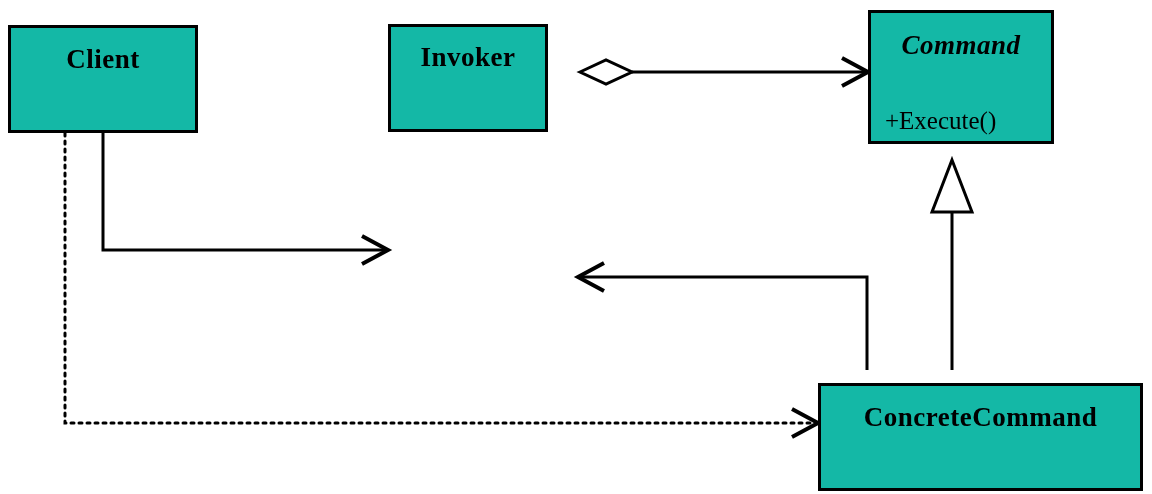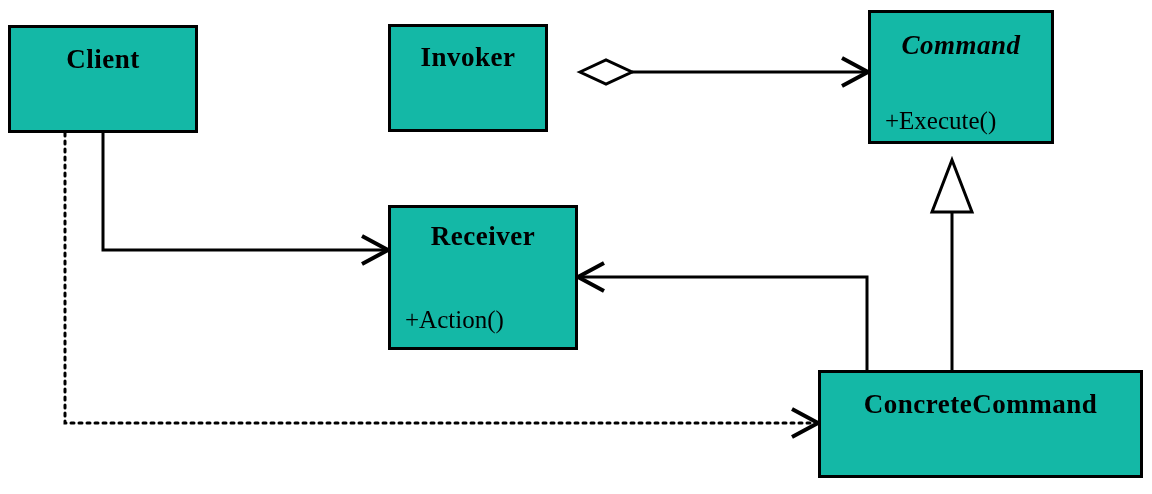--- a/index.html
+++ b/index.html
@@ -124,31 +124,22 @@
   <div class="uml-class" style="left:868px; top:10px; width:186px; height:134px;">
     <div class="compartment name-compartment" style="height:64px;">
       <span class="class-name abstract">Command</span>
     </div>
     <div class="compartment divider-top" style="height:20px;"></div>
     <div class="compartment divider-top" style="flex:1;">
       <span class="member">+Execute()</span>
     </div>
   </div>
 
-  <div class="uml-class" style="left:388px; top:205px; width:190px; height:145px;">
-    <div class="compartment name-compartment" style="height:56px;">
-      <span class="class-name">Receiver</span>
-    </div>
-    <div class="compartment divider-top" style="height:26px;"></div>
-    <div class="compartment divider-top" style="flex:1;">
-      <span class="member">+Action()</span>
-    </div>
-  </div>
 
-  <div class="uml-class" style="left:818px; top:370px; width:325px; height:108px;">
+  <div class="uml-class" style="left:818px; top:383px; width:325px; height:108px;">
     <div class="compartment name-compartment" style="height:62px;">
       <span class="class-name">ConcreteCommand</span>
     </div>
     <div class="compartment divider-top" style="height:21px;"></div>
     <div class="compartment divider-top" style="flex:1;"></div>
   </div>
 
 
 </div>
 

